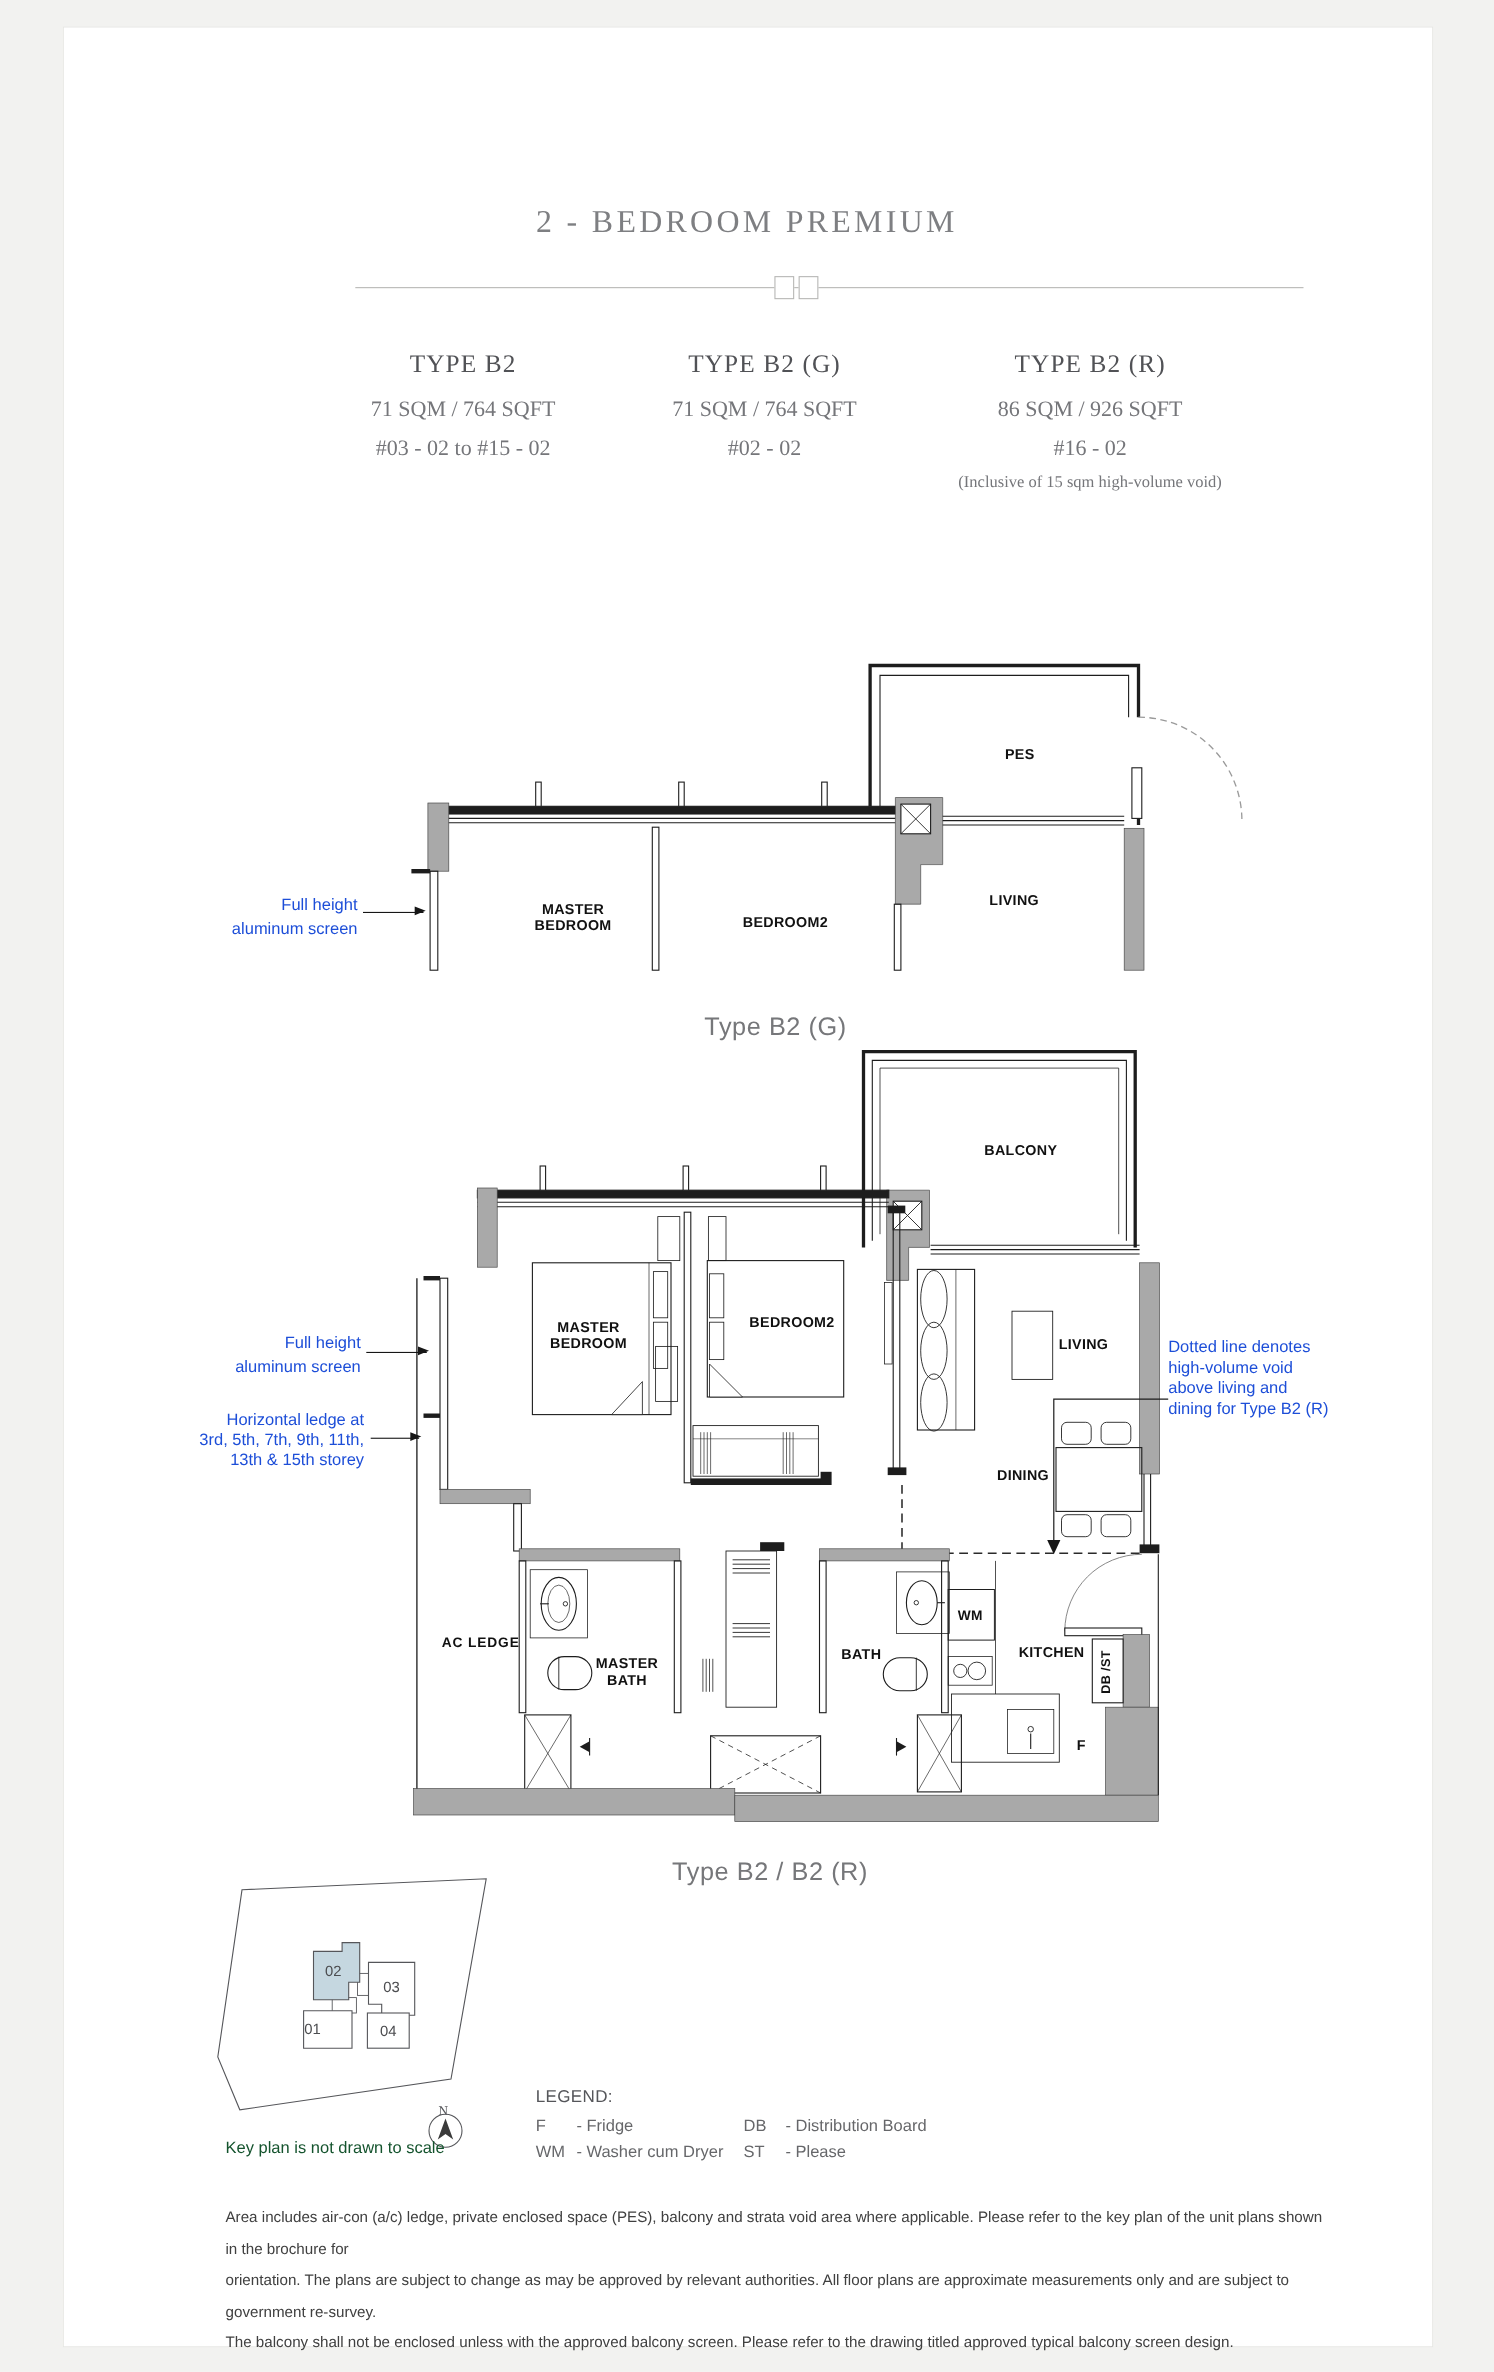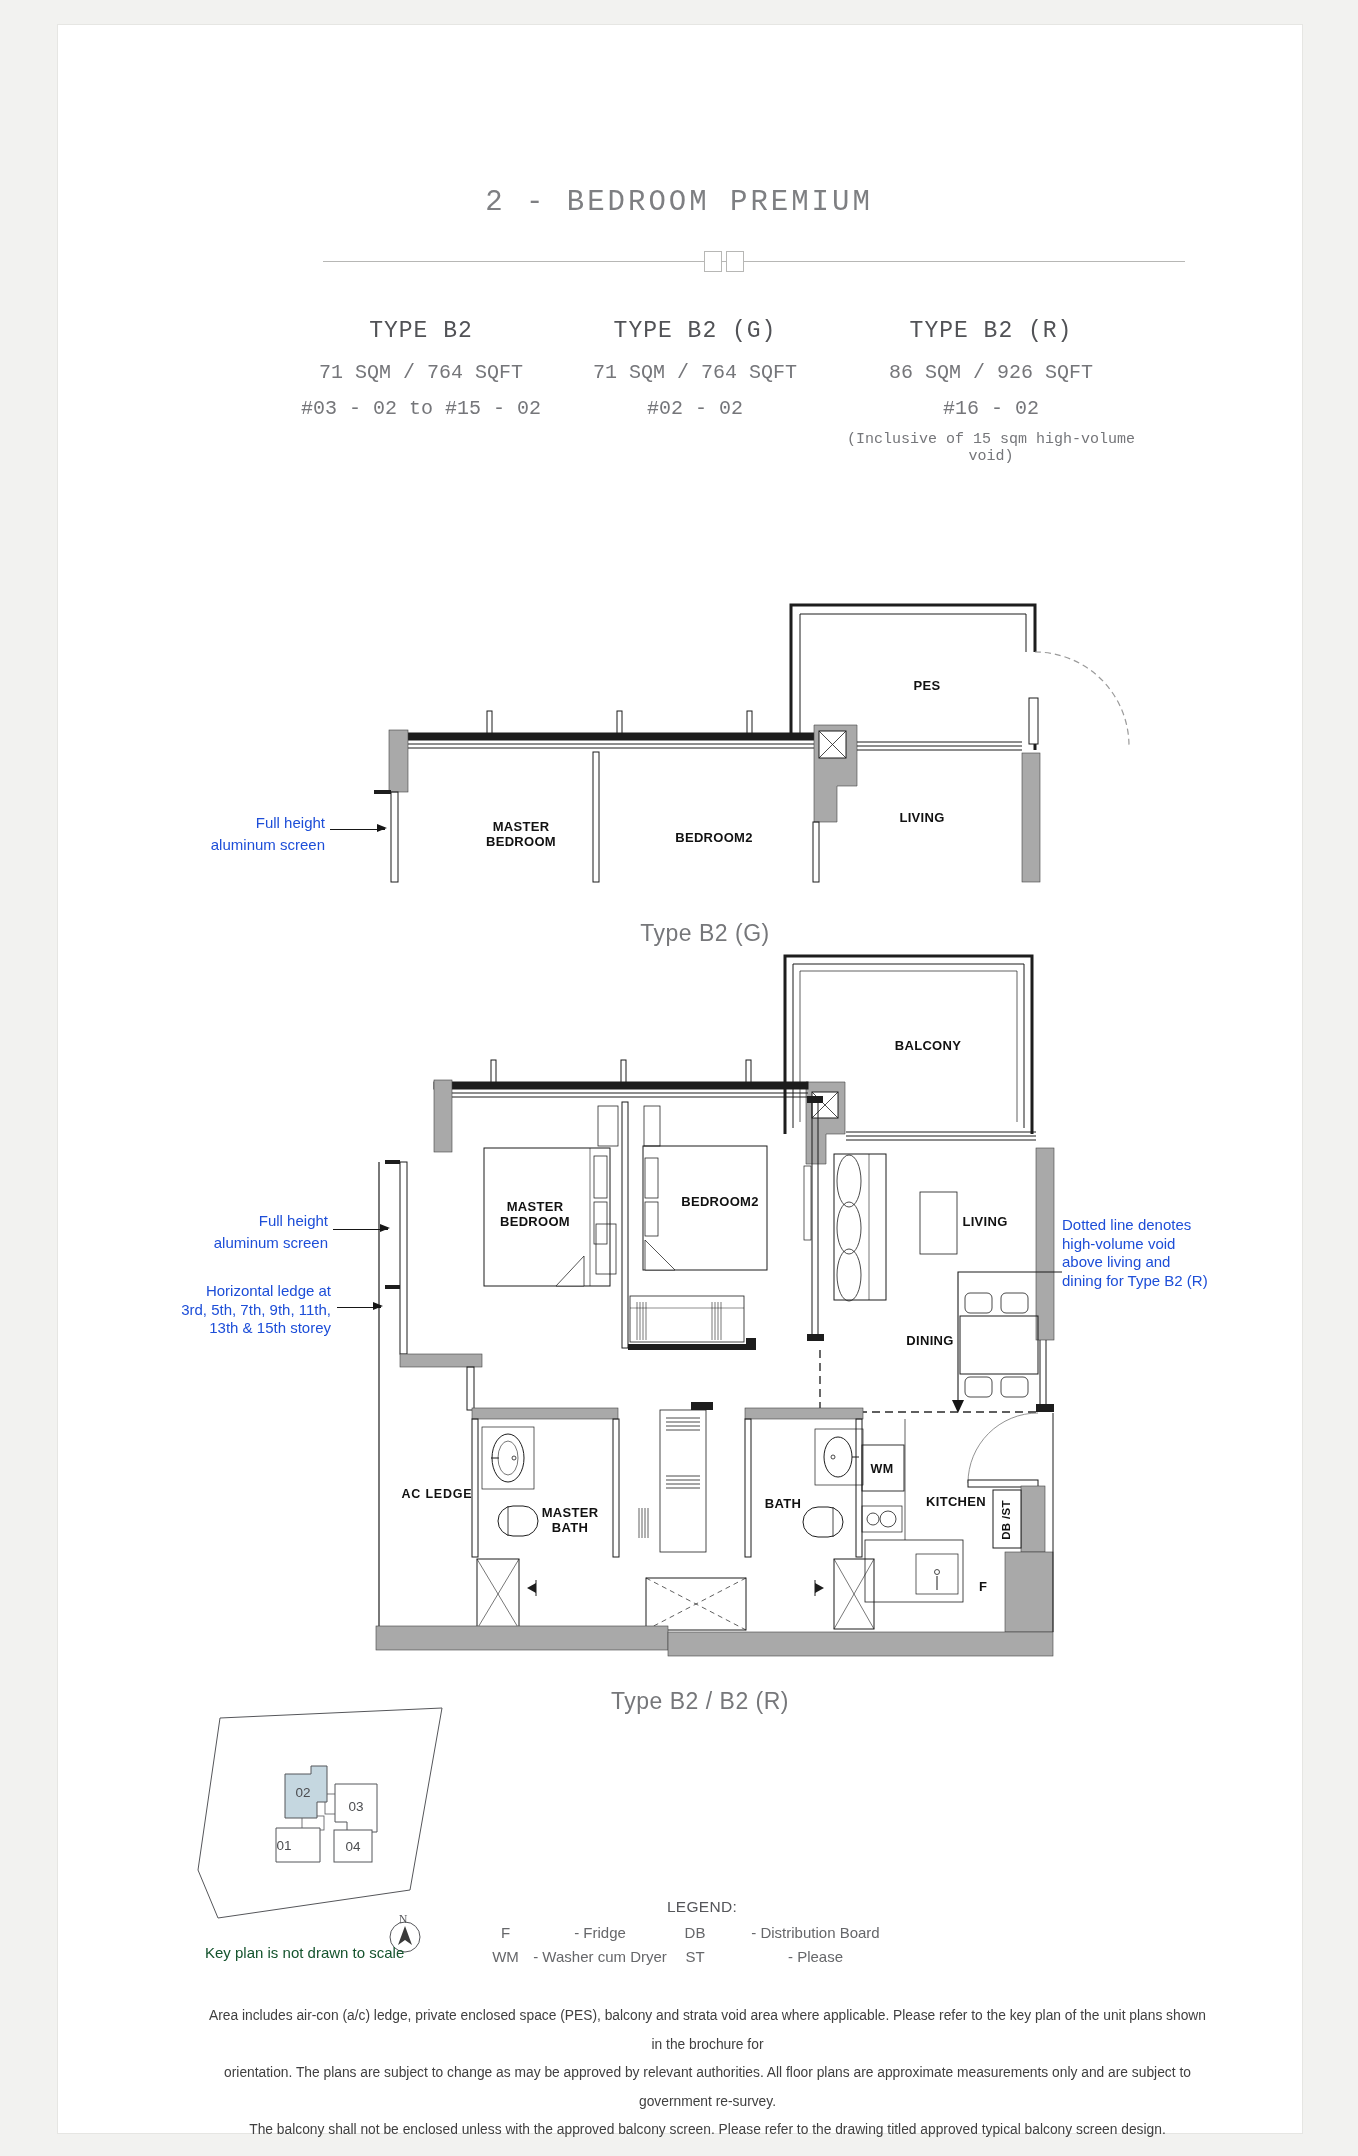--- a/index.html
+++ b/index.html
@@ -1,21 +1,21 @@
 <!DOCTYPE html>
 <html><head>
 <meta charset="utf-8">
 <style>
   html,body{margin:0;padding:0;background:#f2f2f0;}
   .stage{position:relative;width:1358px;height:2156px;background:#f2f2f0;overflow:hidden;
          font-family:"Liberation Sans",sans-serif;}
   .page{position:absolute;left:57px;top:24px;width:1244px;height:2108px;background:#ffffff;
         border:1px solid #e6e6e3;}
-  .abs{position:absolute;text-align:center;}
-  .serif{font-family:Liberation Mono, monospace;}
+  .abs{position:absolute;}
+  .serif{font-family:Liberation Serif, serif;}
 
   .doc-title{left:0;top:186px;width:1358px;text-align:center;font-size:29px;color:#7e7f82;
              letter-spacing:3px;}
   .divider{left:323px;top:261px;width:862px;height:1px;background:#b7b7b5;}
   .div-sq{position:absolute;width:16px;height:19px;background:#fff;border:1px solid #b7b7b5;top:-10px;}
   .div-sq.s1{left:381px;} .div-sq.s2{left:403px;}
 
   .type-col{width:340px;text-align:center;}
   .type-name{font-size:23px;color:#515256;letter-spacing:1px;}
   .type-area{font-size:20px;color:#75767a;margin-top:17px;text-align:center;}

